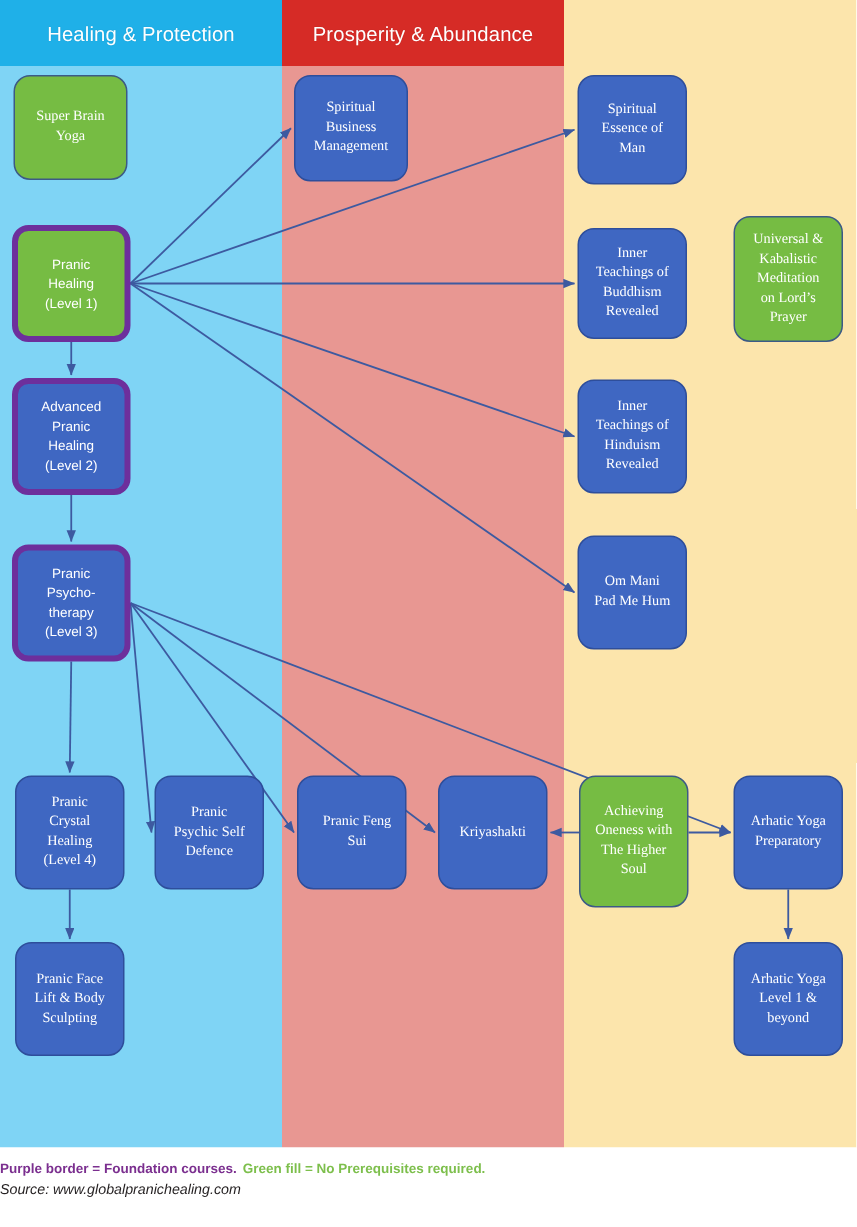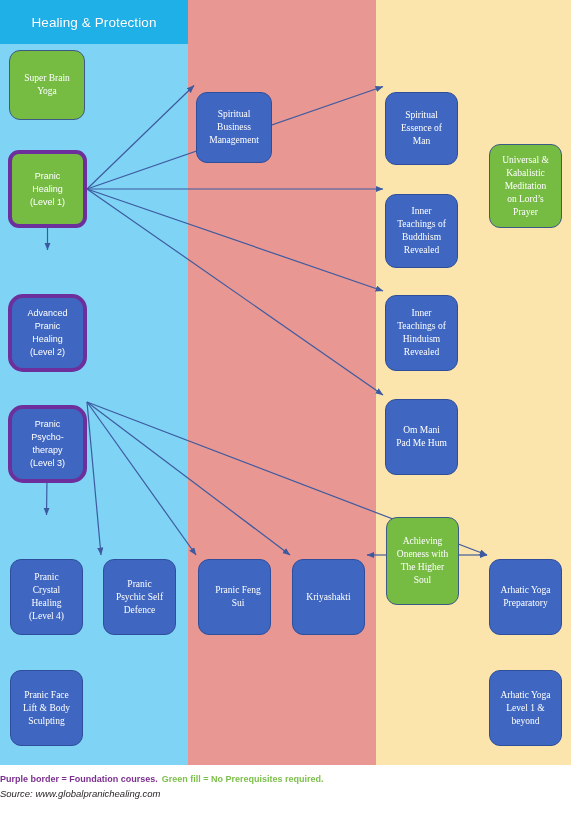--- a/index.html
+++ b/index.html
@@ -40,24 +40,24 @@
     border-radius: 11px;
     display: flex; align-items: center; justify-content: center;
     text-align: center;
     color: #ffffff;
     font-family: "Liberation Serif", serif;
     font-size: 9.5px;
     line-height: 13px;
     padding: 3px;
     z-index: 5;
   }
-  .node.blue  { background: #3f67c2; border: 1px solid #2e4e9b; margin-top: 42px; }
+  .node.blue  { background: #3f67c2; border: 1px solid #2e4e9b; }
   .node.green { background: #76bc43; border: 1px solid #3c5a86; }
   .node.foundation { border: 4px solid #6d2f9c; }
-  .node.foundation.blue  { background: #3f67c2; border-radius: 15px; }
+  .node.foundation.blue  { background: #3f67c2; }
   .node.foundation.green { background: #76bc43; }
   .node.sans {
     font-family: "Liberation Sans", sans-serif;
     font-size: 9px; line-height: 13px;
   }
   .node span { display: block; white-space: pre-line; }
 
   
   #footer {
     position: absolute; left: 0; top: 765px;
@@ -78,20 +78,21 @@
 </head>
 <body>
 
 <div id="page">
 
   <div class="col-band" id="band-healing"></div>
   <div class="col-band" id="band-prosperity"></div>
   <div class="col-band" id="band-spirit"></div>
 
   <div class="col-header" id="header-healing">Healing &amp; Protection</div>
+  <div class="col-header" id="header-prosperity">Prosperity &amp; Abundance</div>
 
   <svg id="edges" viewBox="0 0 571 818">
     <defs>
       <marker id="arrowhead" markerWidth="7" markerHeight="7" refX="6.2" refY="2.6" orient="auto" markerUnits="strokeWidth">
         <path d="M0,0 L6.5,2.6 L0,5.2 z" fill="#3d5aa0"></path>
       </marker>
     </defs>
     <g id="edge-group">
         <line x1="87" y1="189" x2="194" y2="85.5" stroke="#3d5aa0" stroke-width="1.2" marker-end="url(#arrowhead)"></line>
         <line x1="87" y1="189" x2="383" y2="86.5" stroke="#3d5aa0" stroke-width="1.2" marker-end="url(#arrowhead)"></line>

